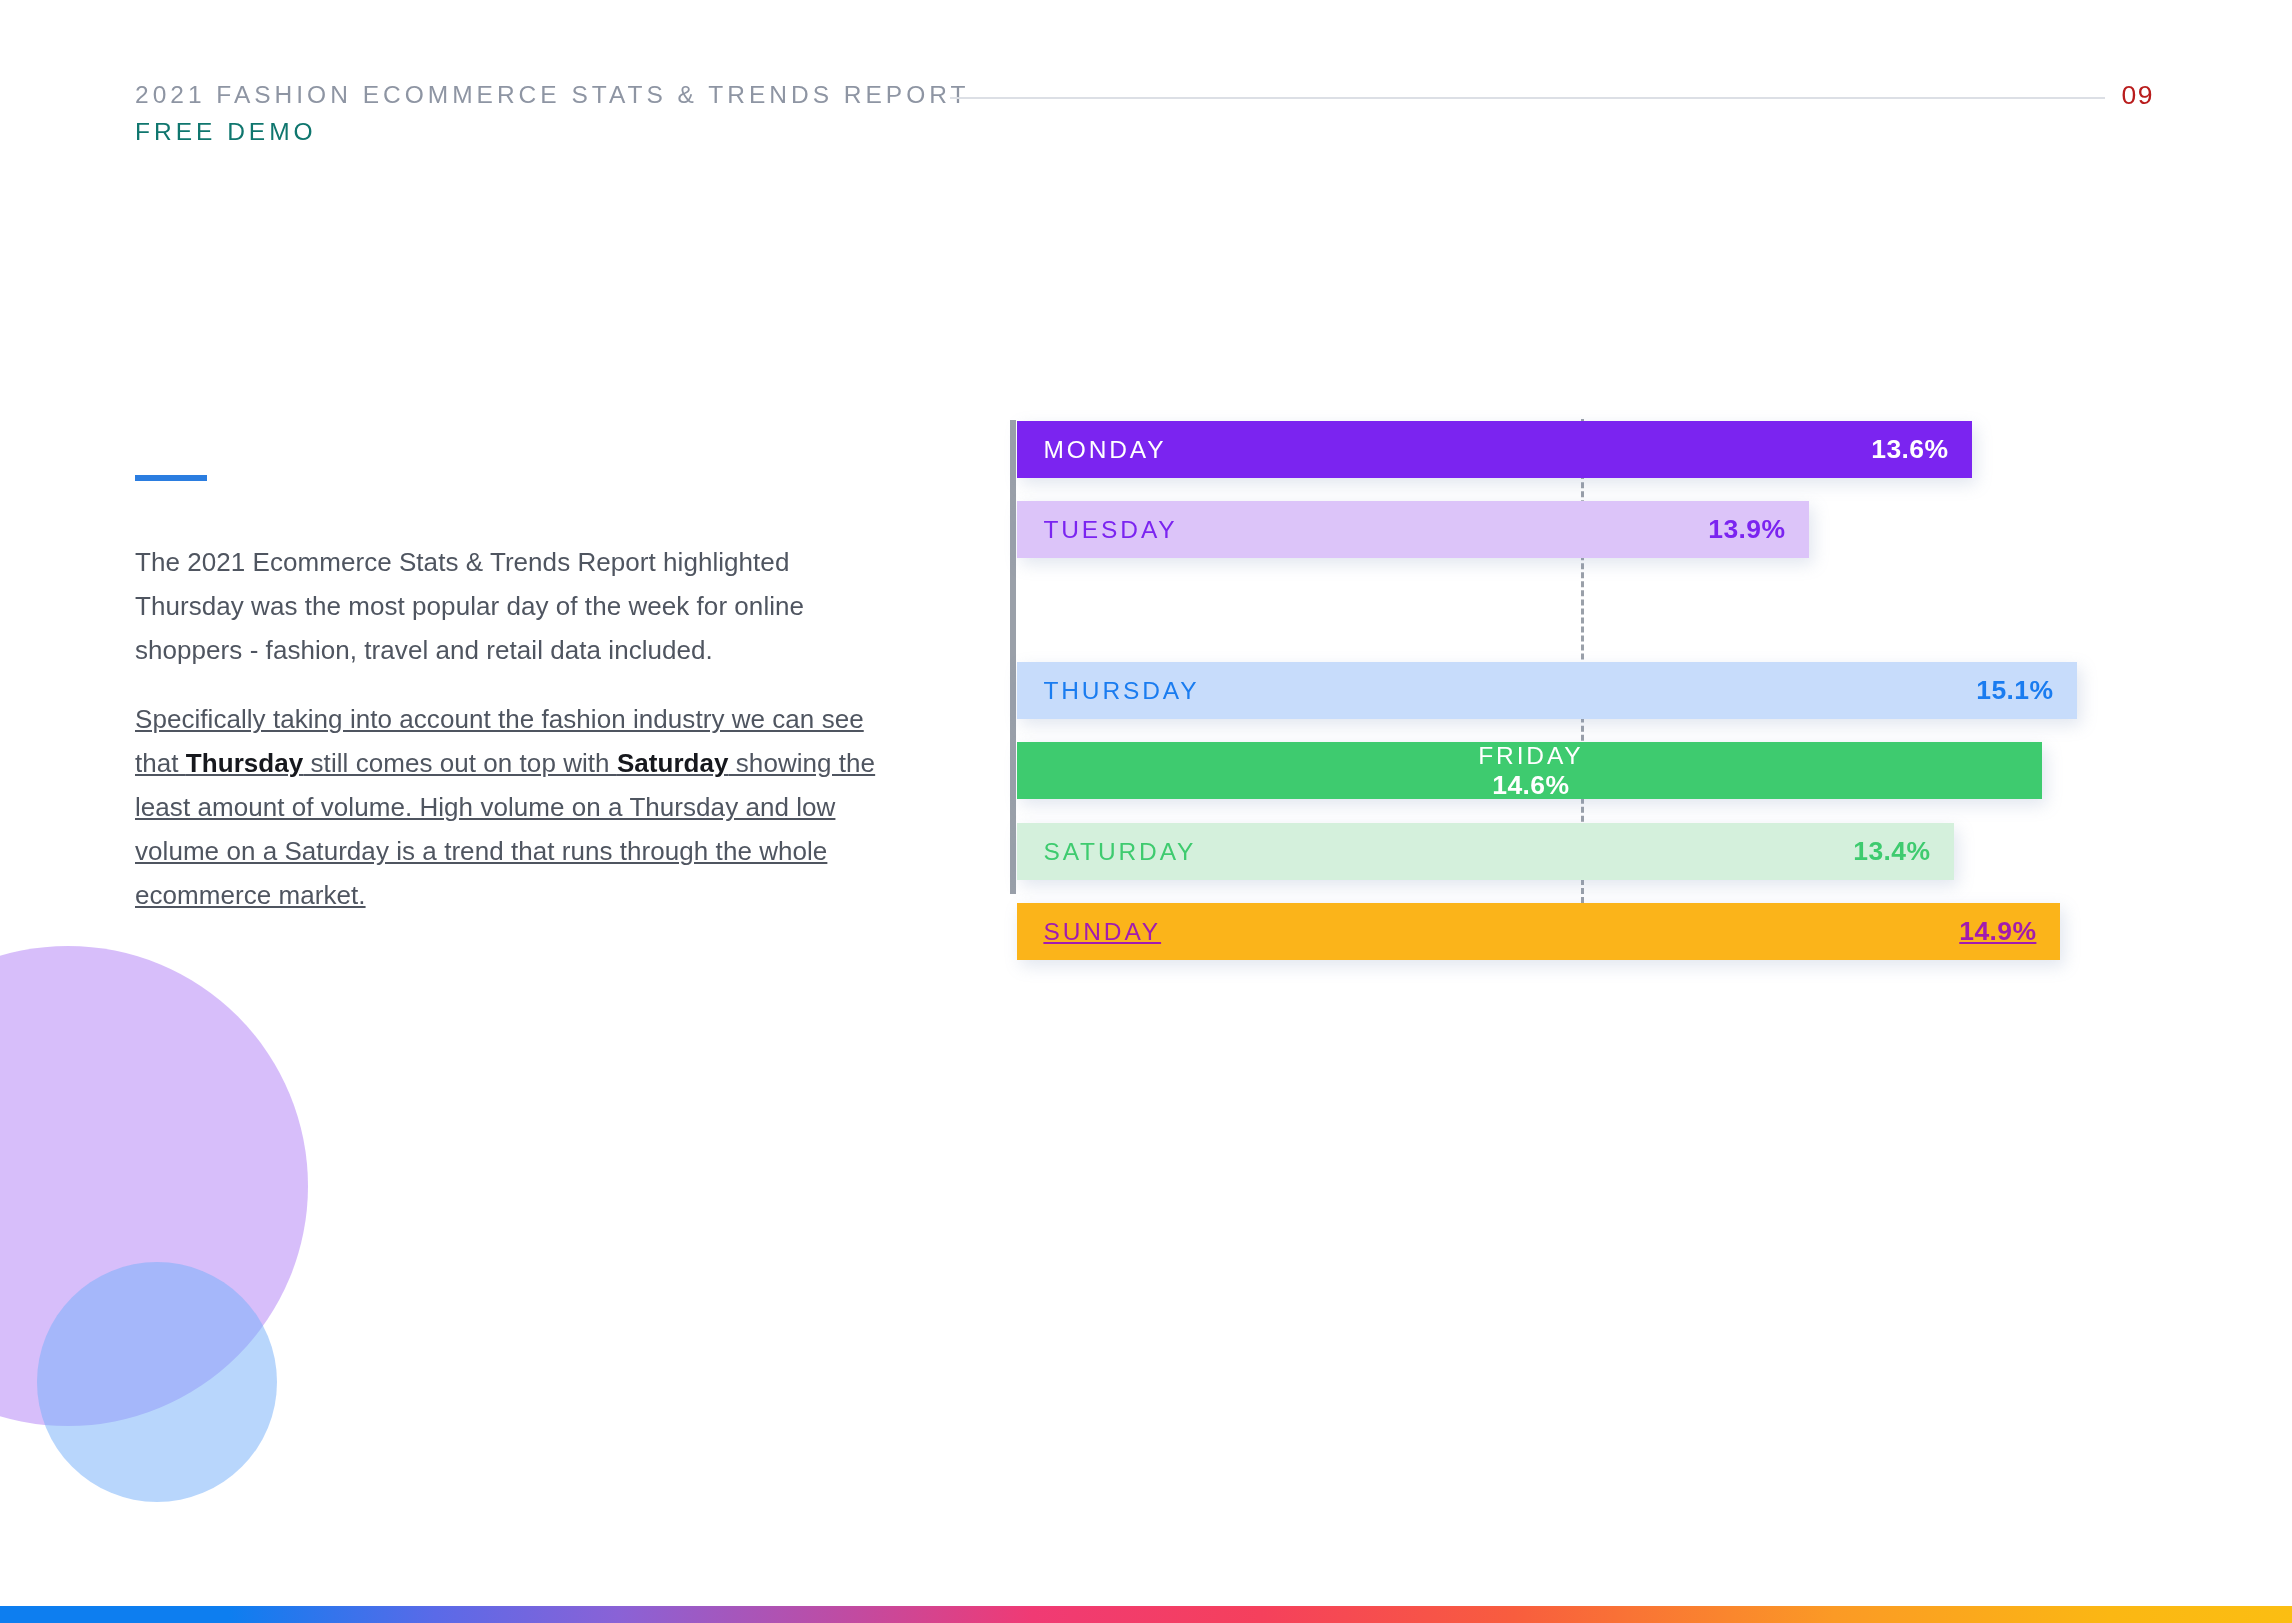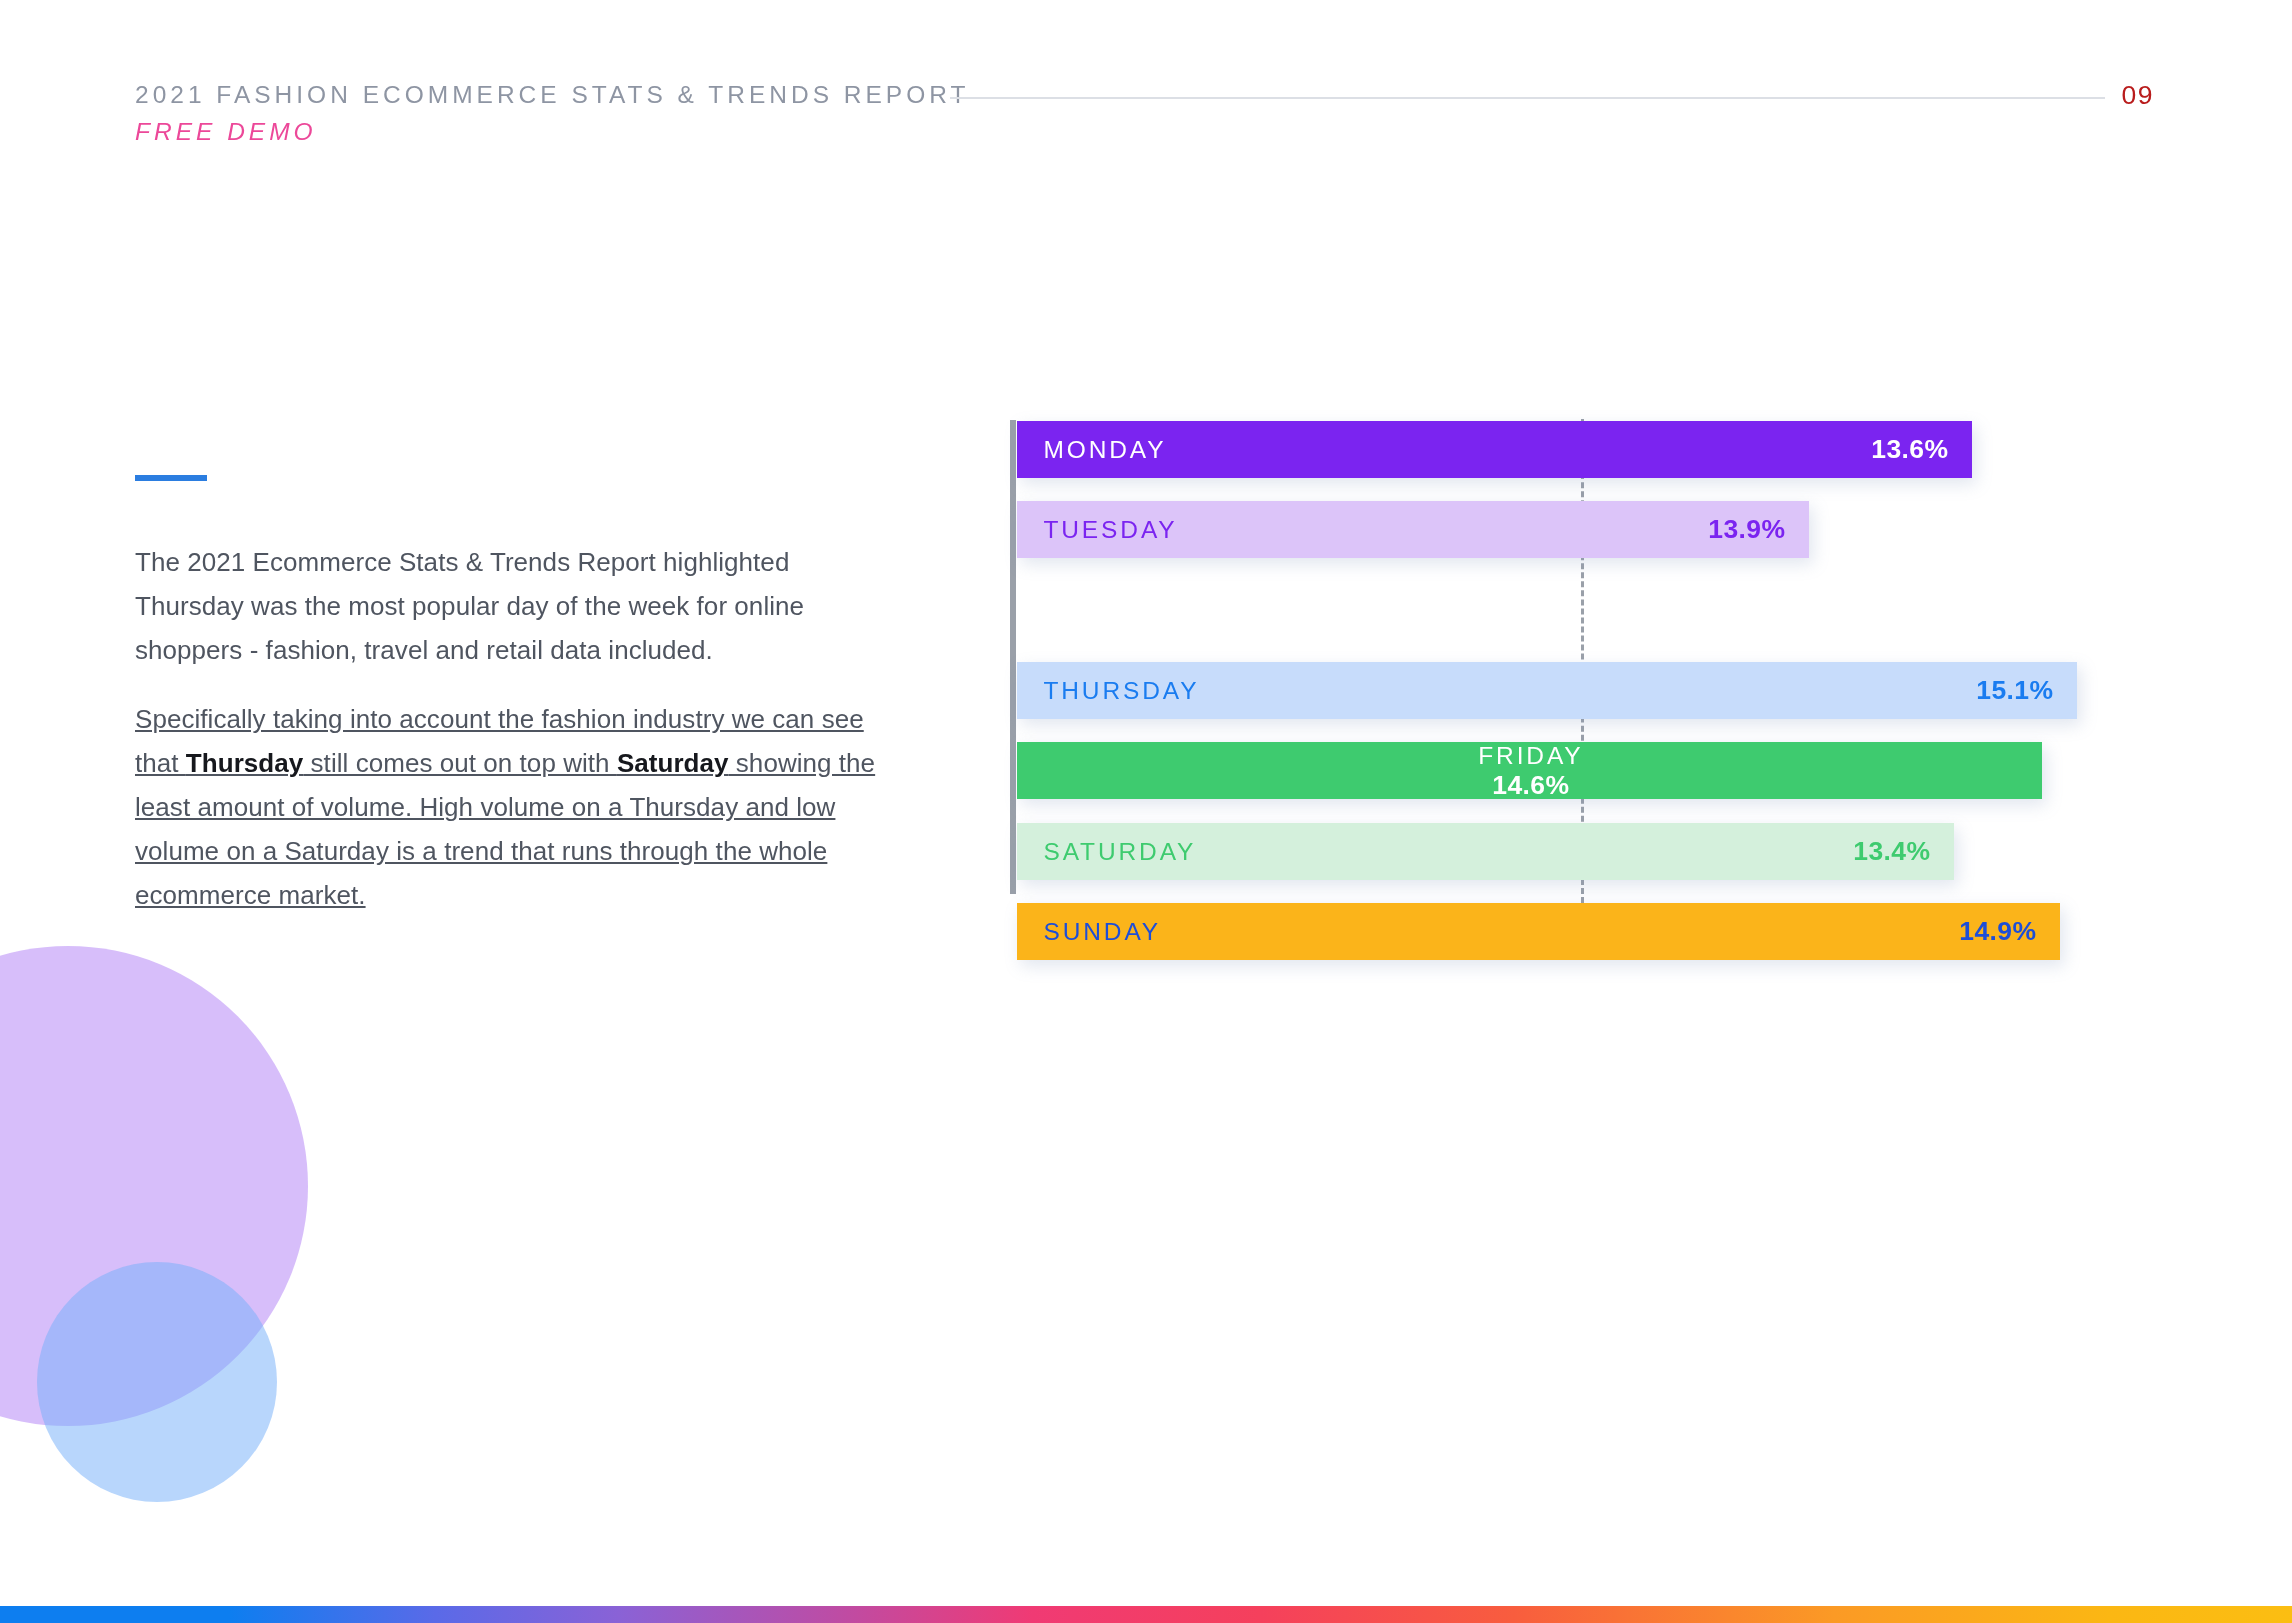--- a/index.html
+++ b/index.html
@@ -50,26 +50,25 @@
     font-size:24.5px;
     letter-spacing:4px;
     color:#8e95a3;
     font-weight:400;
     white-space:nowrap;
     line-height:1.26;
   }
   .report-sub{
     font-size:24.5px;
     letter-spacing:4px;
-    color:#ec4899;
+    color:#0f766e;
     font-weight:400;
     white-space:nowrap;
     line-height:1.26;
     margin-top:5.9px;
-    font-style:italic;
   }
   .header-rule{
     position:absolute;
     left:815px; top:16.7px;
     width:1155px; height:2px;
     background:#dcdfe5;
   }
   .page-number{
     position:absolute;
     right:0px; top:0px;
@@ -246,21 +245,21 @@
             <span class="bar-value">14.6%</span>
           </div>
         </div>
         <div class="bar-row" style="top: 403px; width: 937px;">
           <div class="bar" style="background: rgb(212, 240, 220); color: rgb(62, 203, 111);">
             <span class="bar-label">SATURDAY</span>
             <span class="bar-value">13.4%</span>
           </div>
         </div>
         <div class="bar-row" style="top: 483px; width: 1043px;">
-          <div class="bar" style="background: rgb(251, 180, 26); color: #1d4ed8;">
+          <div class="bar" style="background: rgb(251, 180, 26); color: #a21caf; text-decoration: underline;">
             <span class="bar-label">SUNDAY</span>
             <span class="bar-value">14.9%</span>
           </div>
         </div>
       </div>
     <div class="axis-caption">10,000,000</div>
   </div>
 
   <div class="footer-bar"></div>
 

